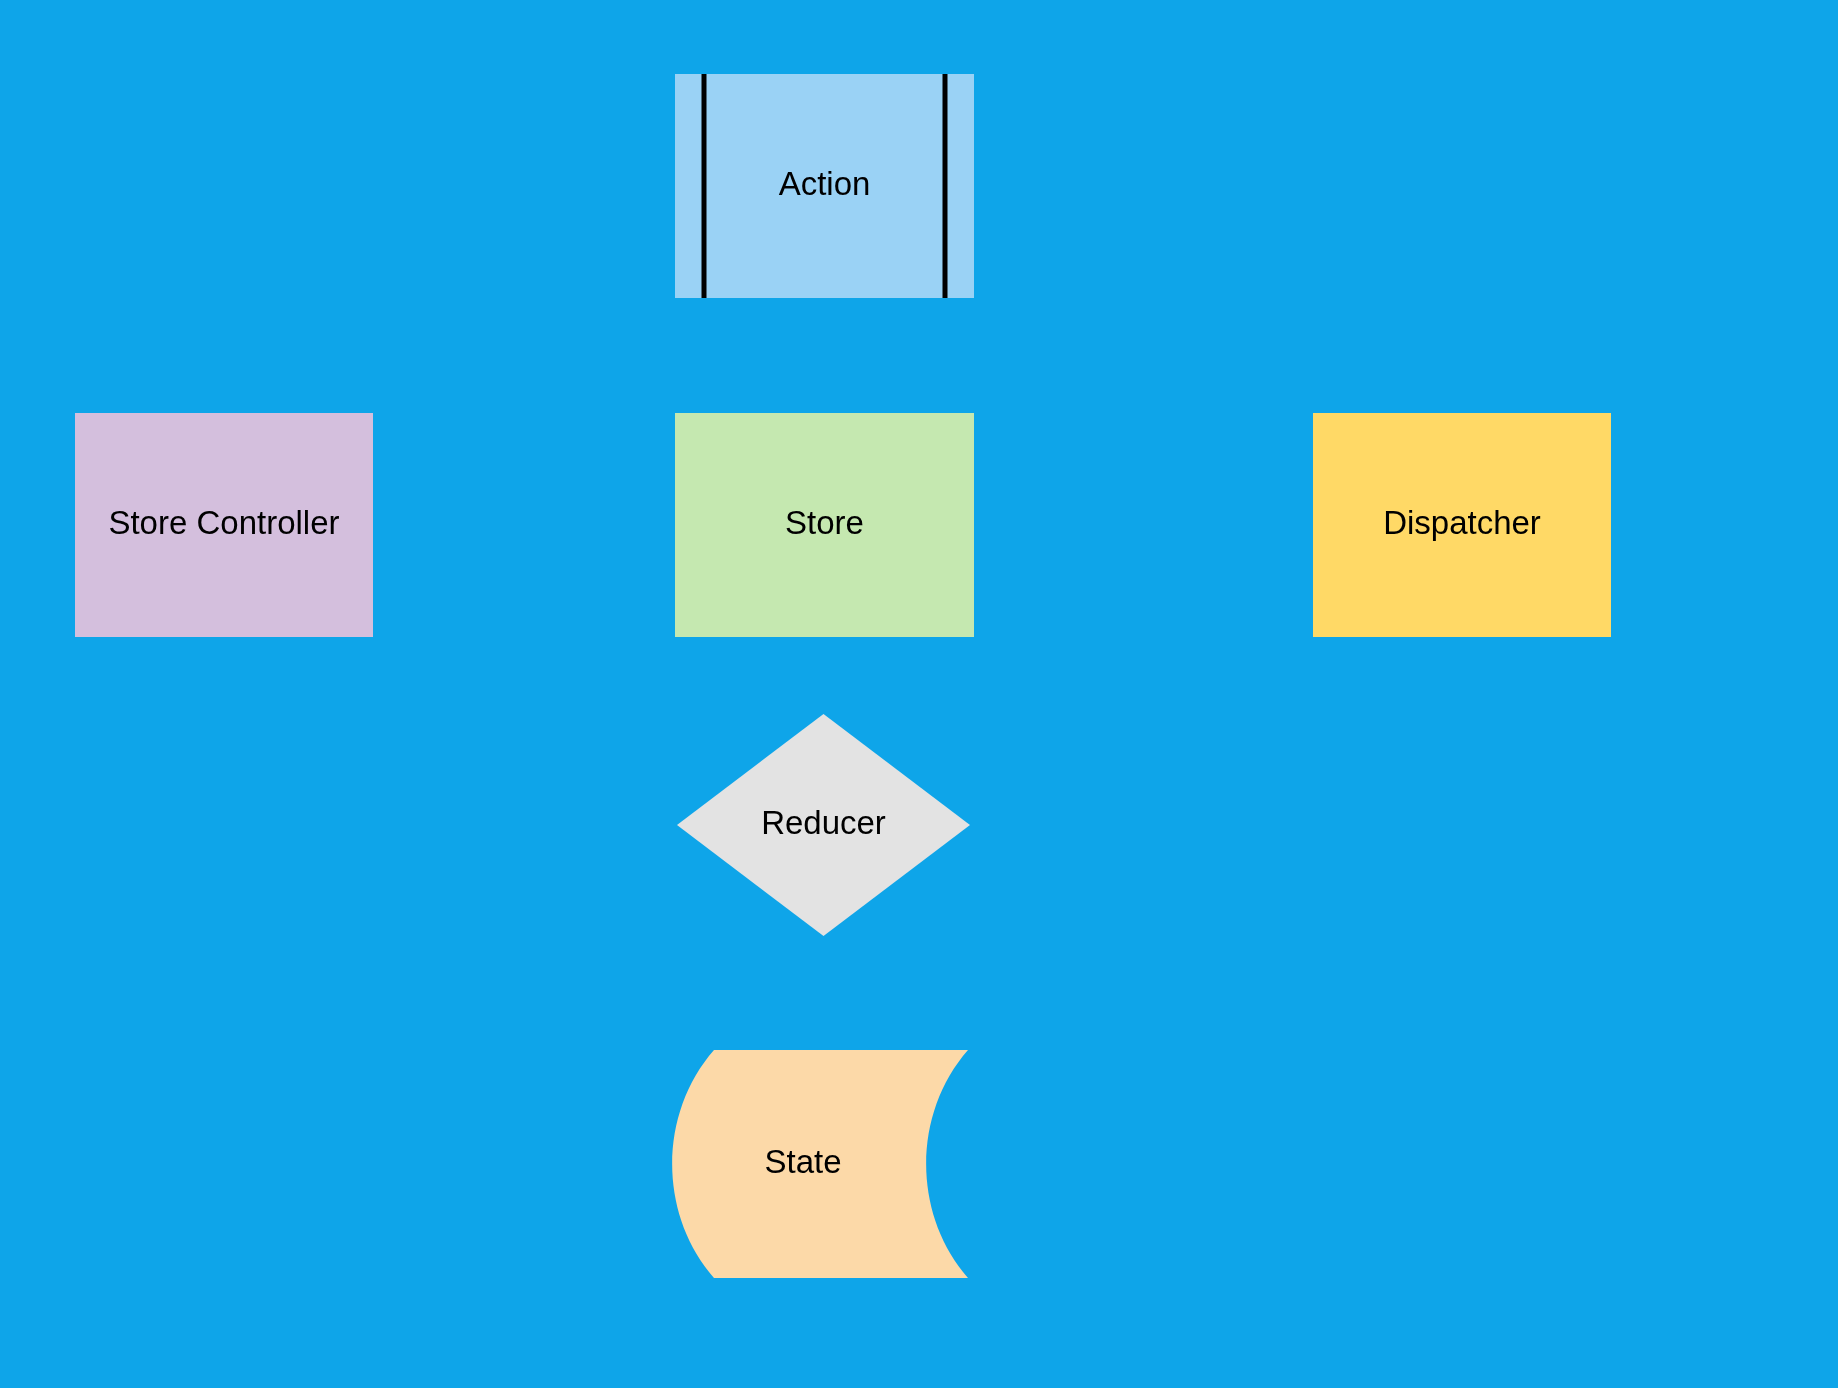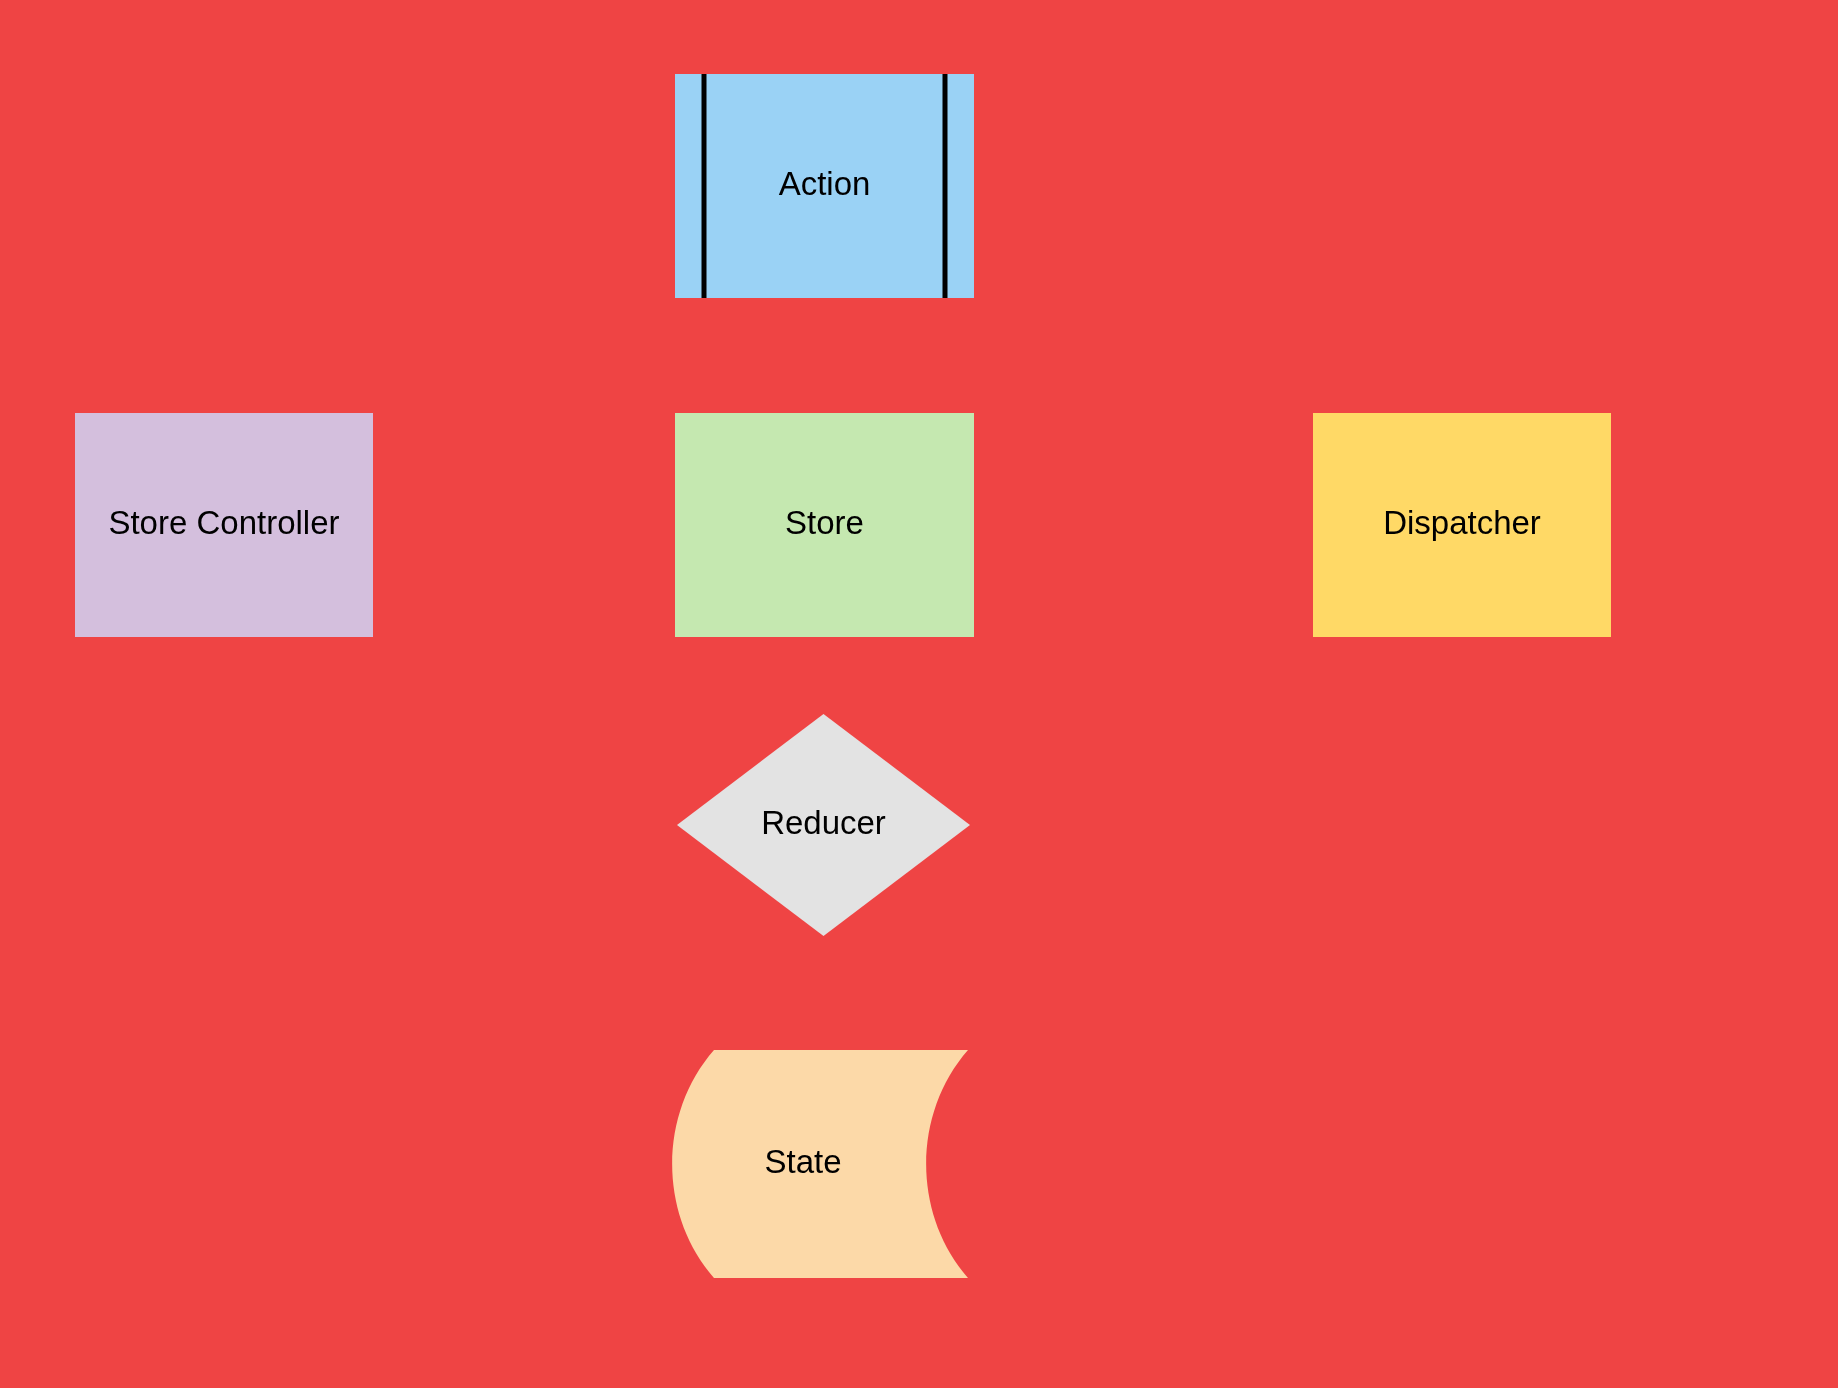--- a/index.html
+++ b/index.html
@@ -40,21 +40,21 @@
   }
   .divider-line {
     stroke: #000000;
     stroke-width: 5;
     fill: none;
   }
 </style>
 </head>
 <body>
 
-<div id="canvas" style="background: #ef4444;">
+<div id="canvas" style="background: #0ea5e9;">
   <svg class="diagram" viewBox="0 0 1838 1388" xmlns="http://www.w3.org/2000/svg">
 
     <g>
       <rect class="node-shape" id="action-rect" x="675" y="74" width="299" height="224" fill="#9AD2F5"></rect>
       <line class="divider-line" id="action-line-left" x1="704" x2="704" y1="74" y2="298"></line>
       <line class="divider-line" id="action-line-right" x1="945" x2="945" y1="74" y2="298"></line>
       <text class="shape-label" id="action-label" x="824.5" y="186" fill="#000000">Action</text>
     </g>
 
     <g>

